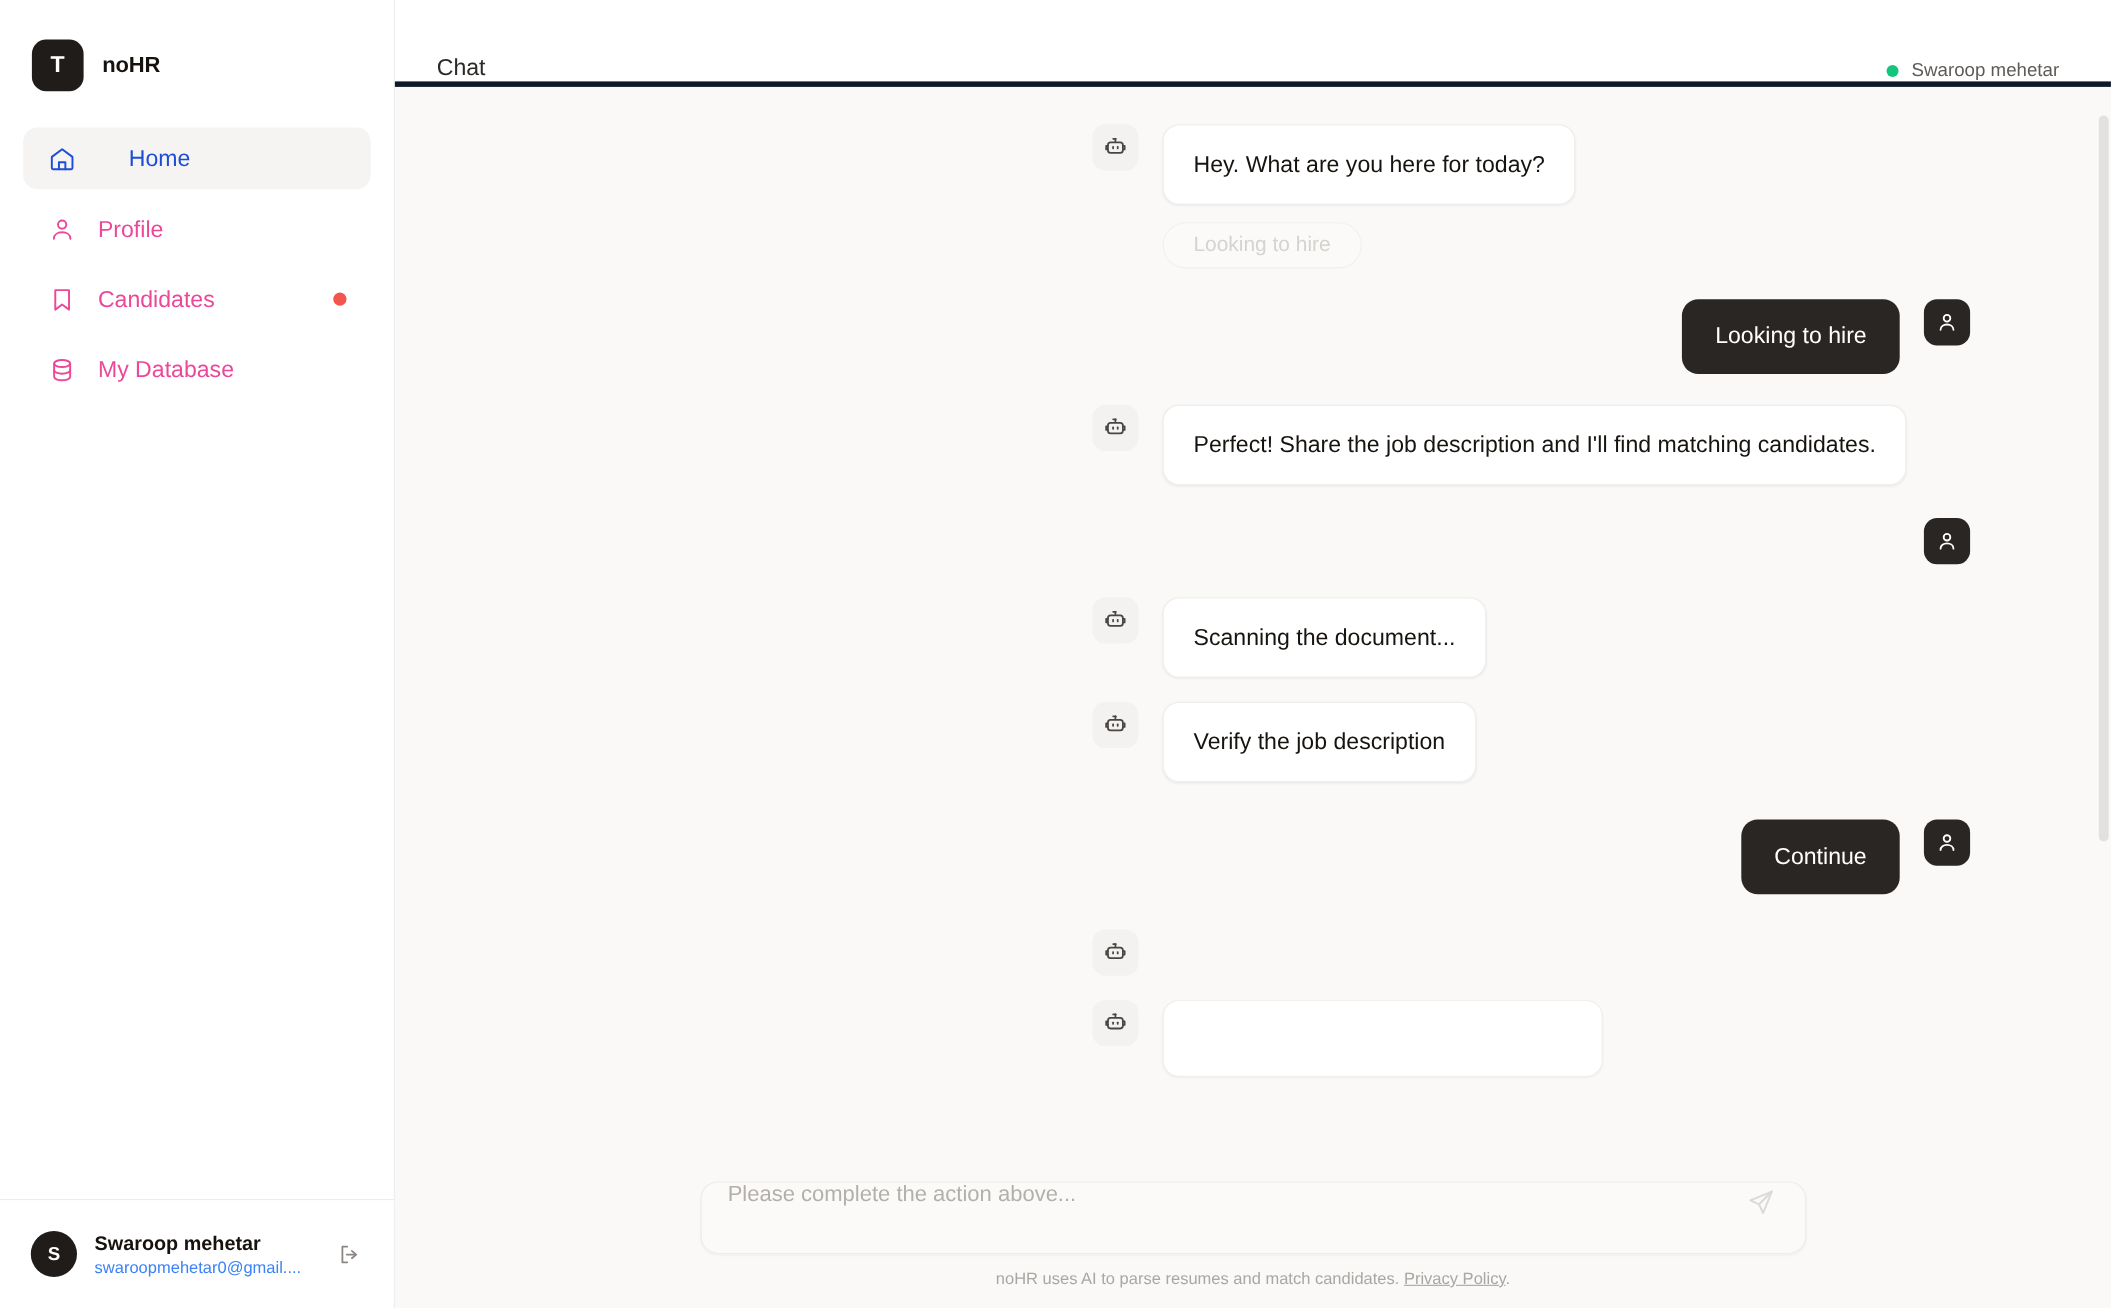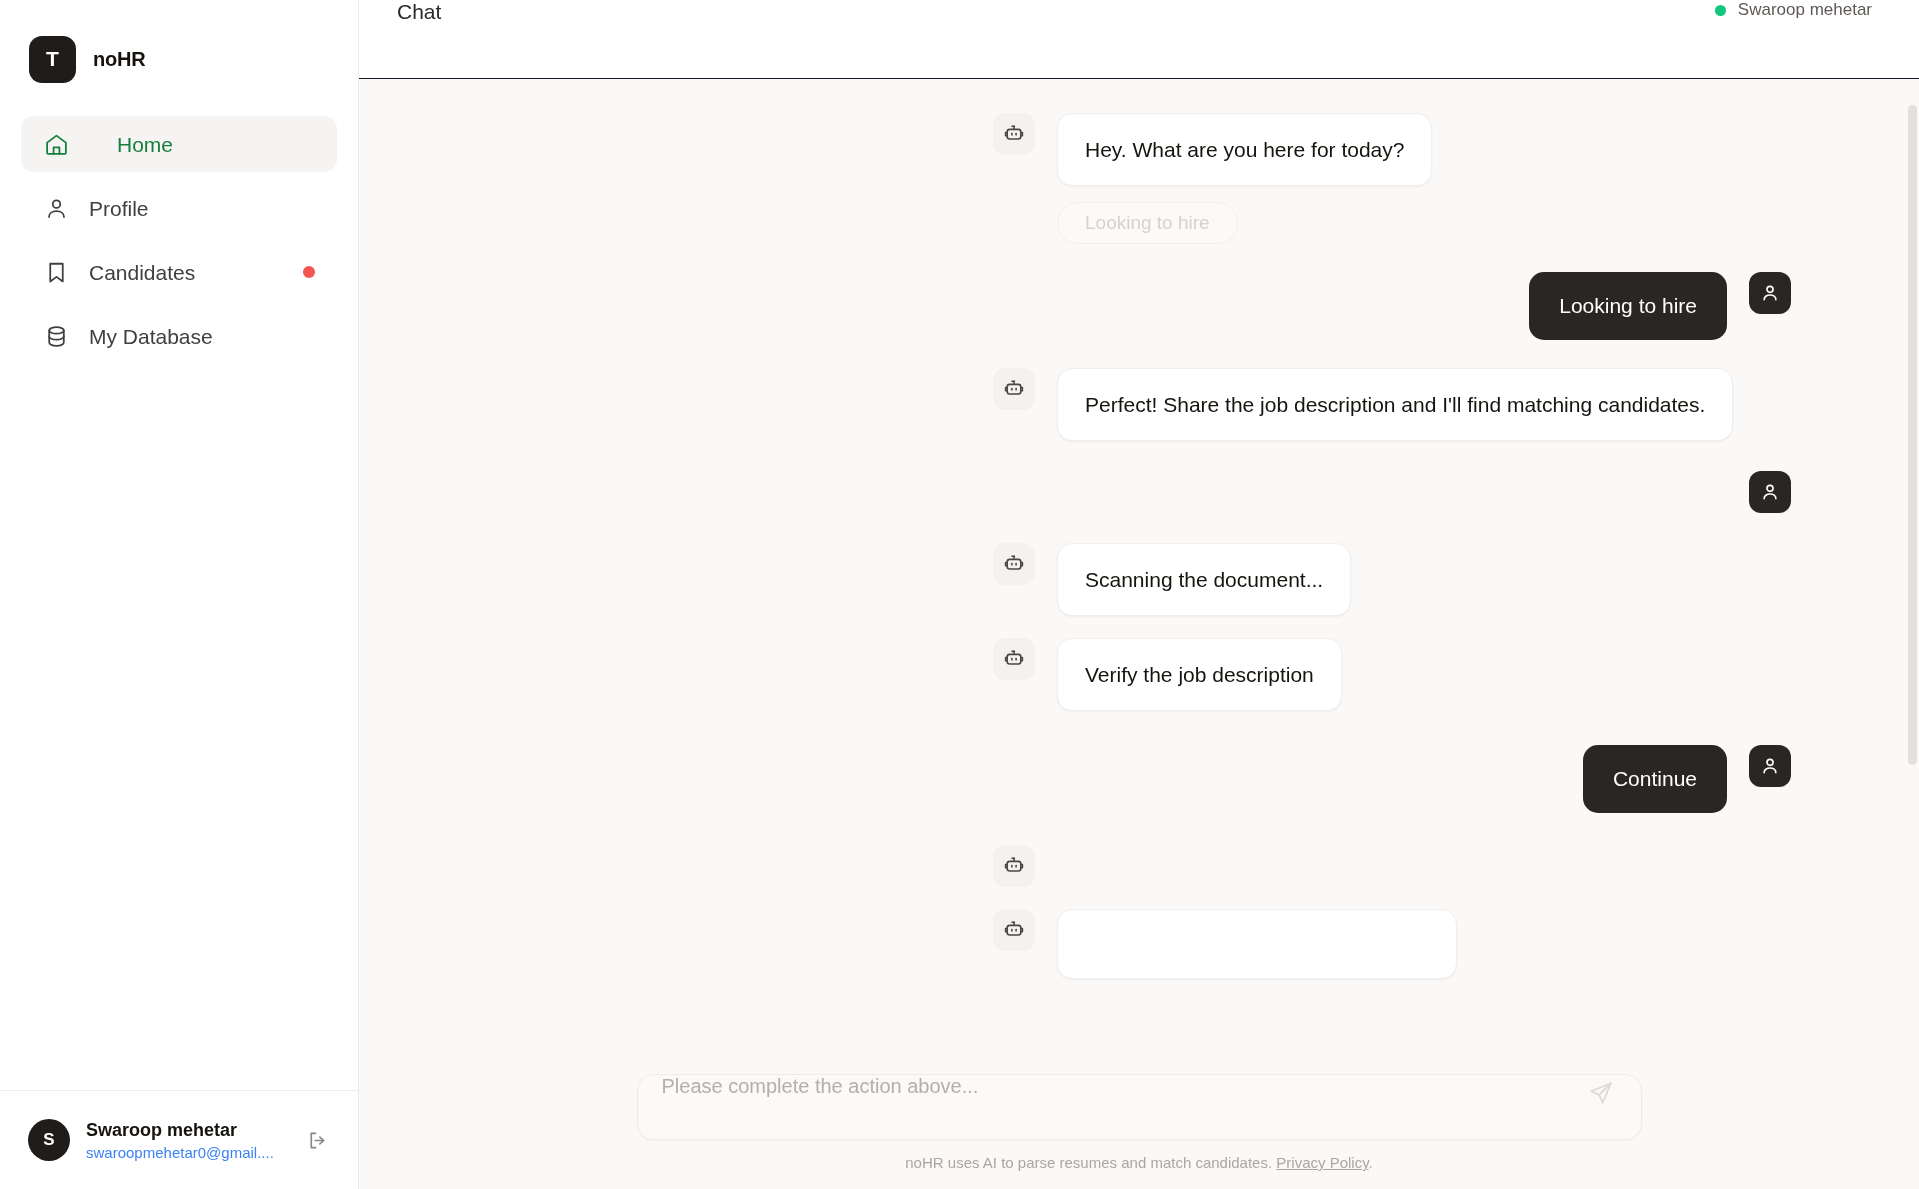--- a/index.html
+++ b/index.html
@@ -64,28 +64,28 @@
     flex-direction: column;
     gap: 8px;
   }
   .nav-item {
     display: flex;
     align-items: center;
     gap: 20px;
     height: 56px;
     padding: 0 22px;
     border-radius: 13px;
-    color: #404040;
+    color: #ec4899;
     font-size: 21px;
     cursor: pointer;
     position: relative;
   }
   .nav-item.active {
     background: #f5f4f2;
-    color: #15803d;
+    color: #1d4ed8;
     gap: 48px;
   }
   .nav-icon {
     width: 26px;
     height: 26px;
     display: flex;
     align-items: center;
     justify-content: center;
     flex: 0 0 26px;
   }
@@ -162,23 +162,23 @@
     flex-direction: column;
     background: #faf9f8;
     position: relative;
     min-width: 0;
   }
 
   .topbar {
     height: 79px;
     flex: 0 0 79px;
     background: #ffffff;
-    border-bottom: 1px solid #0f172a;
-    display: flex;
-    align-items: flex-start;
+    border-bottom: 5px solid #0f172a;
+    display: flex;
+    align-items: flex-end;
     justify-content: space-between;
     padding: 0 47px 0 38px;
   }
   .topbar-title {
     font-size: 21px;
     color: #2c2926;
     font-weight: 400;
   }
   .topbar-user {
     display: flex;

